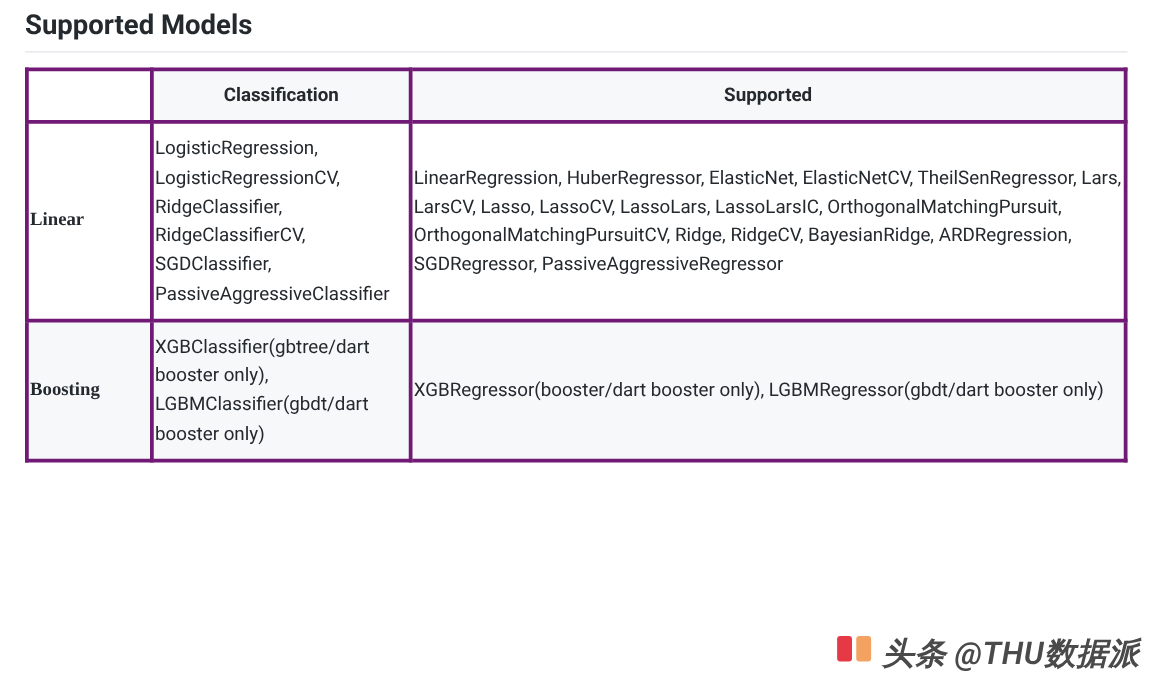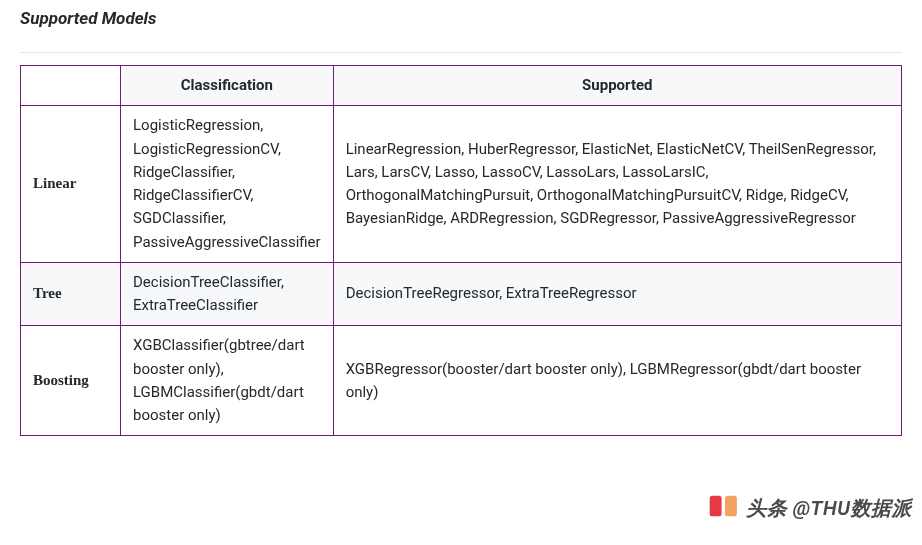--- a/index.html
+++ b/index.html
@@ -11,36 +11,35 @@
       font-family: -apple-system, BlinkMacSystemFont, "Segoe UI", Roboto, Helvetica, Arial, sans-serif;
       background: #ffffff;
       width: 922px;
       height: 545px;
       padding: 8px 20px 20px 20px;
       position: relative;
       overflow: hidden;
       color: #24292e;
     }
     h2.heading {
-      font-size: 17px;
+      font-size: 22px;
       font-weight: 700;
       margin-bottom: 12px;
-      padding-bottom: 24px;
+      padding-bottom: 8px;
       border-bottom: 1px solid #e1e4e8;
-      font-style: italic;
     }
     table {
       border-collapse: collapse;
       width: 100%;
       font-size: 15px;
       line-height: 1.55;
     }
     th, td {
-      border: 1px solid #701a75;
-      padding: 8px 12px;
+      border: 3px solid #701a75;
+      padding: 8px 1px;
       text-align: left;
       vertical-align: middle;
     }
     th {
       background: #f6f8fa;
       font-weight: 700;
       text-align: center;
     }
     th.blank {
       background: #ffffff;
@@ -53,22 +52,22 @@
       white-space: normal;
       width: 100px;
       font-family: Liberation Serif, serif;
     }
     td.classification {
       width: 207px;
     }
     .watermark {
       position: absolute;
       right: 10px;
-      bottom: 22px;
-      font-size: 20px;
+      bottom: 6px;
+      font-size: 25px;
       font-weight: 600;
       color: #4a4a4a;
       font-style: italic;
       display: flex;
       align-items: center;
       gap: 4px;
       letter-spacing: 0.5px;
     }
     .watermark svg {
       width: 34px;
@@ -88,25 +87,20 @@
       <th>Supported</th>
     </tr>
   </thead>
   <tbody>
     <tr>
       <td class="row-label">Linear</td>
       <td class="classification">LogisticRegression, LogisticRegressionCV, RidgeClassifier, RidgeClassifierCV, SGDClassifier, PassiveAggressiveClassifier</td>
       <td>LinearRegression, HuberRegressor, ElasticNet, ElasticNetCV, TheilSenRegressor, Lars, LarsCV, Lasso, LassoCV, LassoLars, LassoLarsIC, OrthogonalMatchingPursuit, OrthogonalMatchingPursuitCV, Ridge, RidgeCV, BayesianRidge, ARDRegression, SGDRegressor, PassiveAggressiveRegressor</td>
     </tr>
     <tr>
-      <td class="row-label">Tree</td>
-      <td class="classification">DecisionTreeClassifier, ExtraTreeClassifier</td>
-      <td>DecisionTreeRegressor, ExtraTreeRegressor</td>
-    </tr>
-    <tr>
       <td class="row-label">Boosting</td>
       <td class="classification">XGBClassifier(gbtree/dart booster only), LGBMClassifier(gbdt/dart booster only)</td>
       <td>XGBRegressor(booster/dart booster only), LGBMRegressor(gbdt/dart booster only)</td>
     </tr>
   </tbody>
 </table>
 
 <div class="watermark">
   <span>
     <svg viewBox="0 0 40 28">

